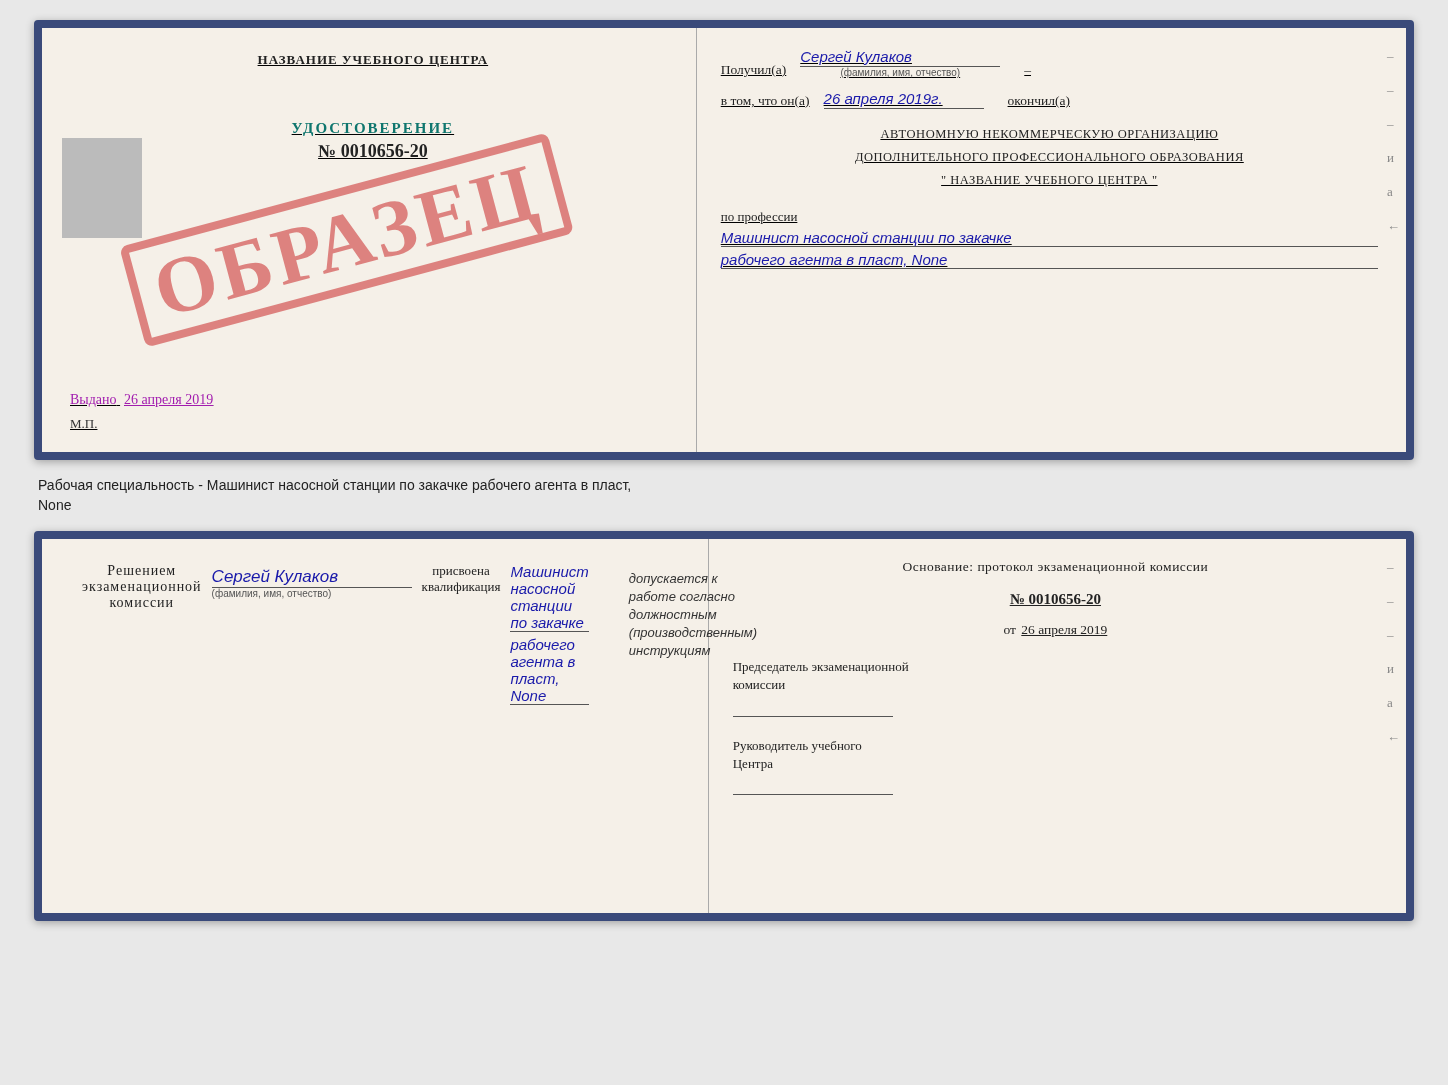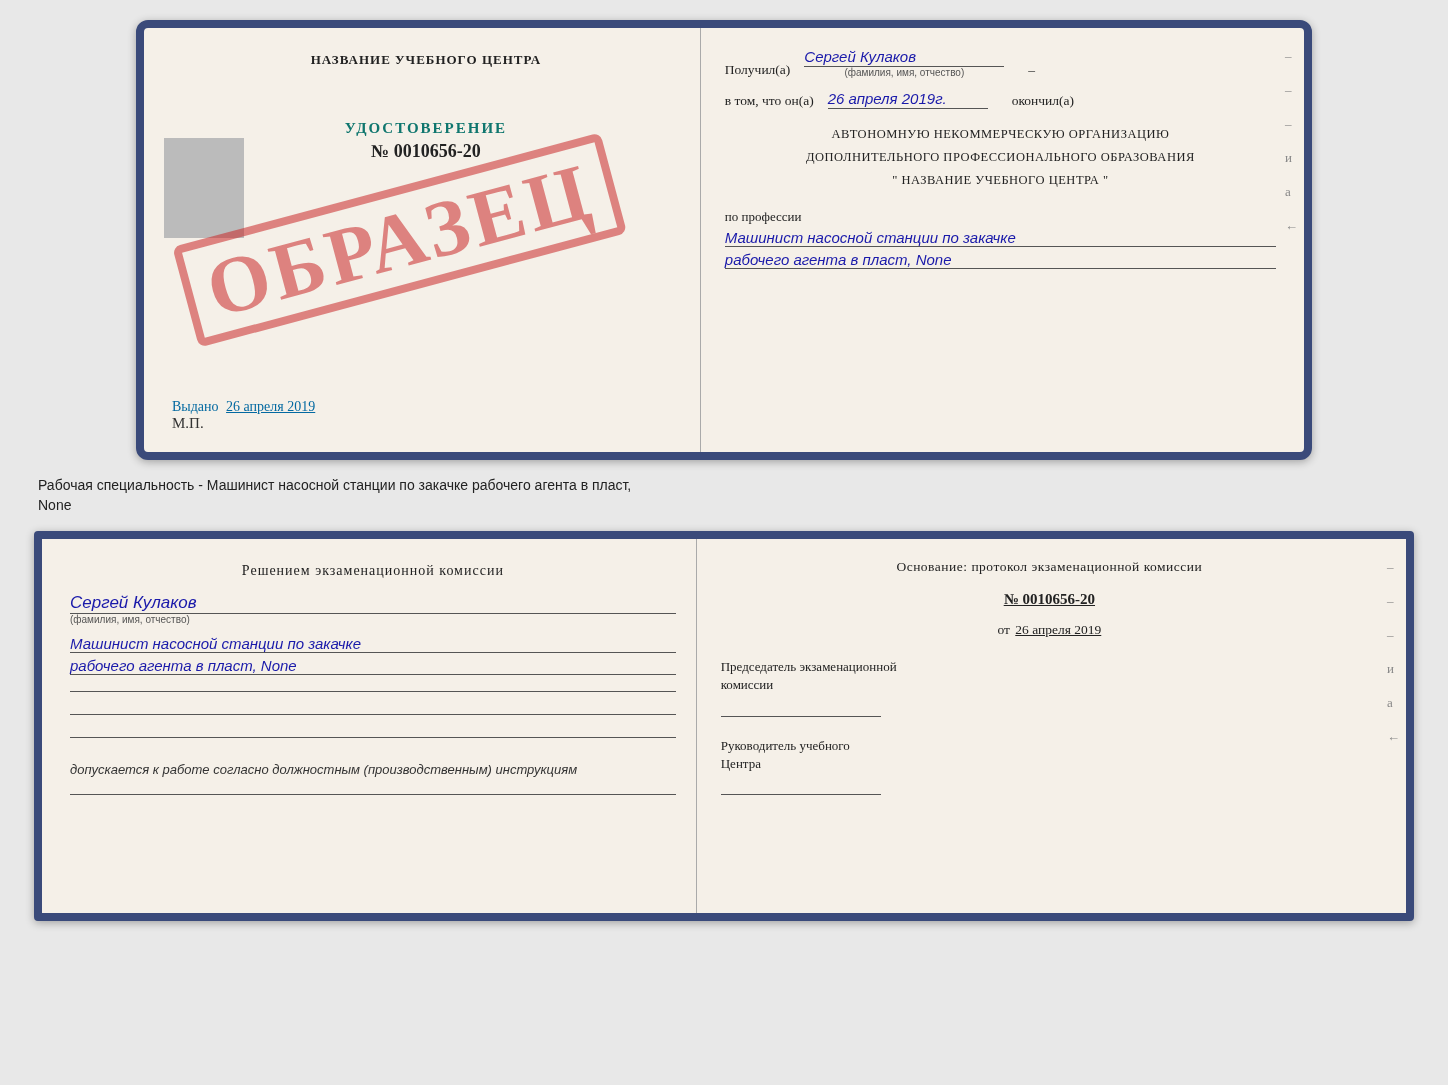--- a/index.html
+++ b/index.html
@@ -10,28 +10,29 @@
       min-height: 1085px;
       display: flex;
       flex-direction: column;
       align-items: center;
       padding: 20px;
       gap: 16px;
     }
 
     
     .document-top {
-      width: 1176px;
+      width: 1380px;
       background: #f5f0e8;
       border: 8px solid #3a4a7a;
-      border-radius: 12px;
+      border-radius: 4px;
       display: flex;
       min-height: 440px;
       position: relative;
       box-shadow: 0 2px 8px rgba(0,0,0,0.3);
+      text-decoration: underline;
     }
 
     .doc-left {
       width: 48%;
       border-right: 1px solid #aaa;
       padding: 24px 20px 20px 28px;
       position: relative;
       display: flex;
       flex-direction: column;
     }
@@ -62,26 +63,27 @@
     .udostoverenie-num {
       font-size: 18px;
       font-weight: bold;
       color: #222;
       margin-top: 4px;
     }
 
     .vydano-row {
       margin-top: auto;
       font-size: 14px;
-      color: #0369a1;
+      color: #a21caf;
     }
 
     .mp-row {
-      font-size: 15px;
+      font-size: 13px;
       color: #333;
+      margin-top: 8px;
     }
 
     
     .stamp-obrazec {
       position: absolute;
       top: 50%;
       left: 50%;
       transform: translate(-55%, -50%) rotate(-15deg);
       font-size: 80px;
       font-weight: 900;
@@ -188,22 +190,23 @@
       display: flex;
       min-height: 390px;
       box-shadow: 0 2px 8px rgba(0,0,0,0.3);
     }
 
     .doc-bottom-left {
       width: 48%;
       border-right: 1px solid #aaa;
       padding: 24px 20px 20px 28px;
       display: flex;
-      flex-direction: column;
+      flex-direction: row;
       gap: 10px;
+      margin-left: 12px;
     }
 
     .komissia-text {
       font-size: 14px;
       color: #222;
       text-align: center;
       letter-spacing: 1px;
     }
 
     .person-name-blue {
@@ -393,20 +396,21 @@
 <div class="document-bottom">
 
   <div class="doc-bottom-left">
     <div class="komissia-text">Решением экзаменационной комиссии</div>
 
     <div style="display:flex; flex-direction:column; margin-top:4px;">
       <span class="person-name-blue">Сергей Кулаков</span>
       <span class="sub-label-small">(фамилия, имя, отчество)</span>
     </div>
 
+    <div class="kvalifikaciya-label">присвоена квалификация</div>
 
     <div class="profession-blue-block">
       <span class="profession-line">Машинист насосной станции по закачке</span>
       <span class="profession-line">рабочего агента в пласт, None</span>
     </div>
 
     <hr class="line-separator">
     <hr class="line-separator">
     <hr class="line-separator">
 

